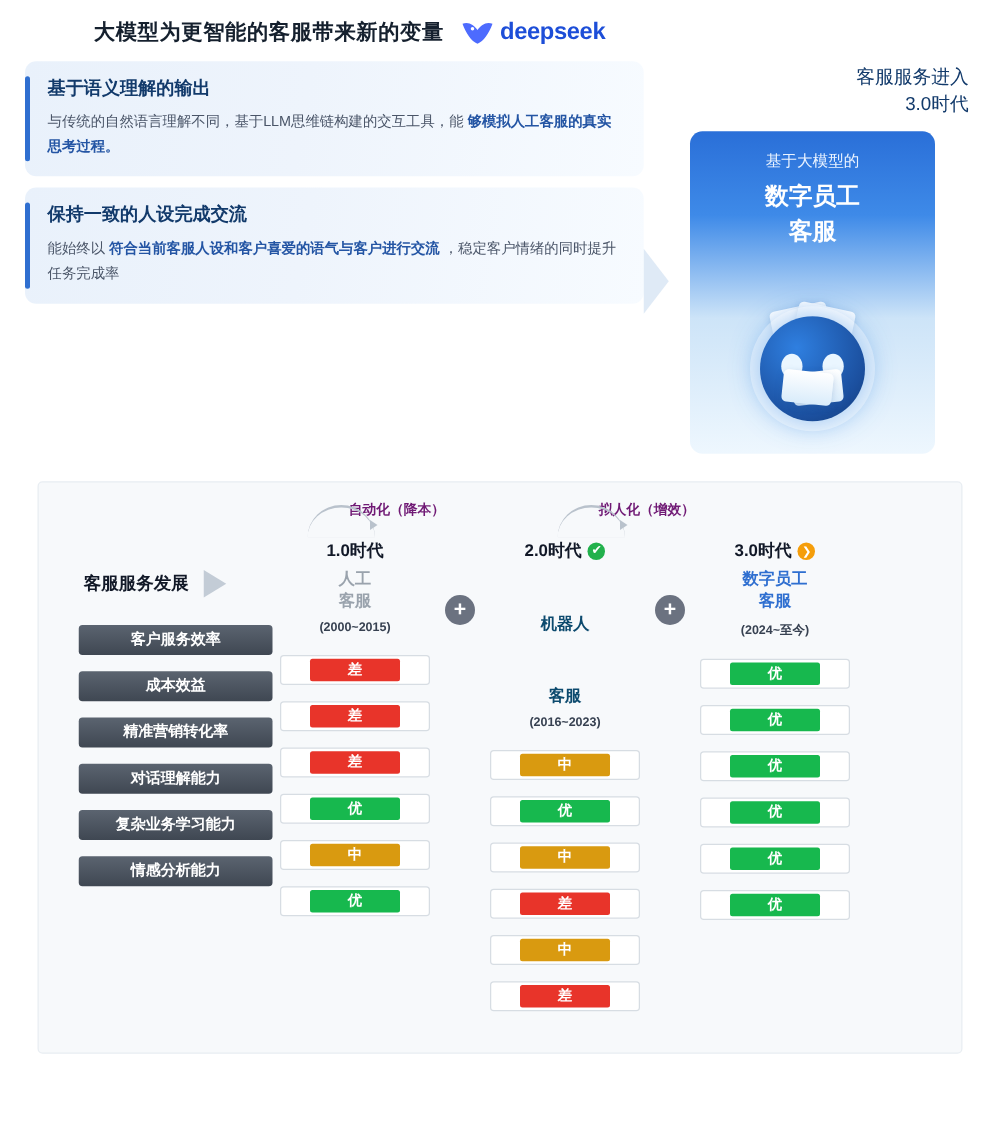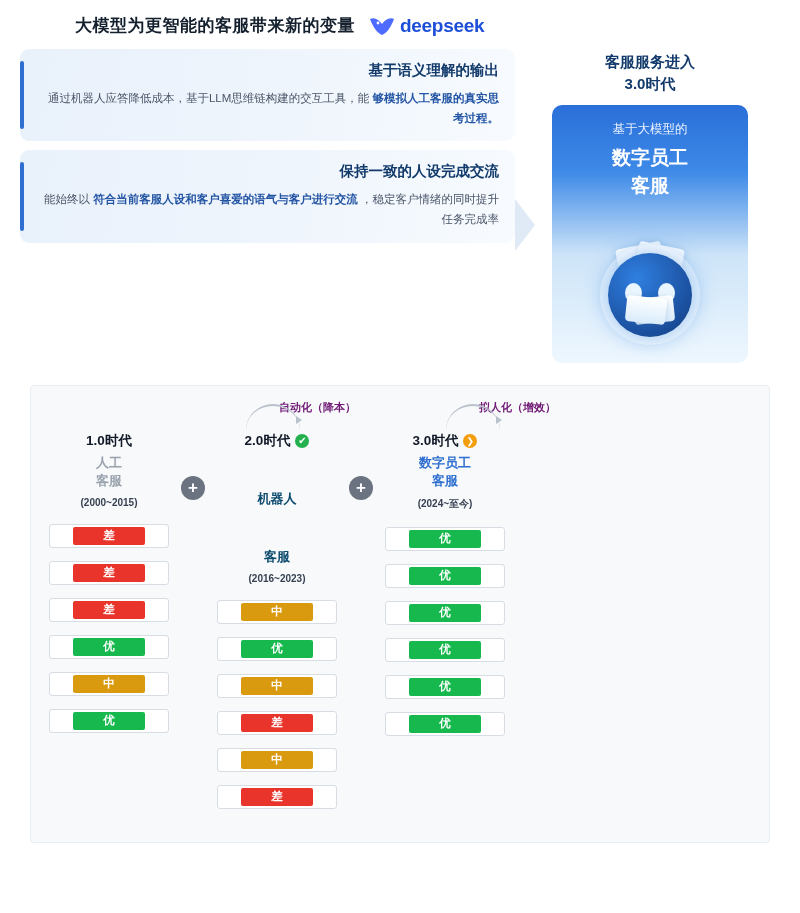--- a/index.html
+++ b/index.html
@@ -26,34 +26,33 @@
   .ds-word { font-size: 19px; font-weight: bold; color: #1d4ed8; letter-spacing: -.3px; }
 
   .top-body { display: flex; gap: 10px; }
   .cards { width: 495px; display: flex; flex-direction: column; gap: 9px; }
   .card {
     position: relative;
     background: linear-gradient(100deg,#e9f1fb 0%, #eef4fc 45%, #f7fbff 100%);
     border-radius: 9px;
     padding: 12px 16px 13px 18px;
     min-height: 84px;
-    text-align: right;
   }
   .card::before {
     content:""; position:absolute; left:0; top:12px; bottom:12px; width:4px;
     background:#2f6fd0; border-radius:3px;
   }
   .card-title { font-size: 14.5px; font-weight: bold; color:#123a6b; margin-bottom: 8px; }
   .card-text { font-size: 11.5px; line-height: 1.75; color:#4a5568; }
   .card-text b { color:#2455a4; font-weight: bold; }
 
   
   .right-visual { position: relative; width: 250px; }
   .rv-title {
-    text-align:center; font-size:15px; font-weight:bold; color:#123a6b;
+    text-align:right; font-size:15px; font-weight:normal; color:#123a6b;
     line-height:1.45; margin-top: 2px;
   }
   .rv-box {
     position:relative; margin: 10px auto 0; width: 196px; height: 258px;
     border-radius: 10px;
     background: linear-gradient(180deg,#2a6fd8 0%, #3e8ae8 26%, #cde4f8 58%, #eef7fe 100%);
     overflow: hidden;
   }
   .rv-sub { text-align:center; color:#eaf3ff; font-size:12.5px; margin-top:16px; }
   .rv-big {
@@ -174,21 +173,21 @@
       </div>
     </div>
 
     <div class="top-body">
 
       <div class="cards">
 
         <div class="card">
           <div class="card-title">基于语义理解的输出</div>
           <div class="card-text">
-            <span>通过机器人应答降低成本，基于LLM思维链构建的交互工具，能</span>
+            <span>与传统的自然语言理解不同，基于LLM思维链构建的交互工具，能</span>
             <b>够模拟人工客服的真实思考过程。</b>
           </div>
         </div>
 
 
         <div class="card">
           <div class="card-title">保持一致的人设完成交流</div>
           <div class="card-text">
             <span>能始终以</span>
             <b>符合当前客服人设和客户喜爱的语气与客户进行交流</b>
@@ -232,20 +231,33 @@
 
     <div class="phase-labels">
       <div class="phase-lab a">自动化（降本）</div>
       <div class="phase-lab b">拟人化（增效）</div>
     </div>
     <div class="arc a"></div>
     <div class="arc b"></div>
 
     <div class="tbl">
 
+      <div class="col-left">
+        <div class="dev-row">
+          <div class="dev-label">客服服务发展</div>
+          <div class="big-arrow"></div>
+        </div>
+        <div style="height:22px"></div>
+        <div class="metric-label">客户服务效率</div>
+        <div class="metric-label">成本效益</div>
+        <div class="metric-label">精准营销转化率</div>
+        <div class="metric-label">对话理解能力</div>
+        <div class="metric-label">复杂业务学习能力</div>
+        <div class="metric-label">情感分析能力</div>
+      </div>
 
       <div class="col-era era-1">
         <div class="era-head">
           <div class="era-name-wrap">
             <div class="era-name">1.0时代</div>
           </div>
           <div class="era-sub1">人工</div>
           <div class="era-sub2">客服</div>
           <div class="era-years">(2000~2015)</div>
         </div>

